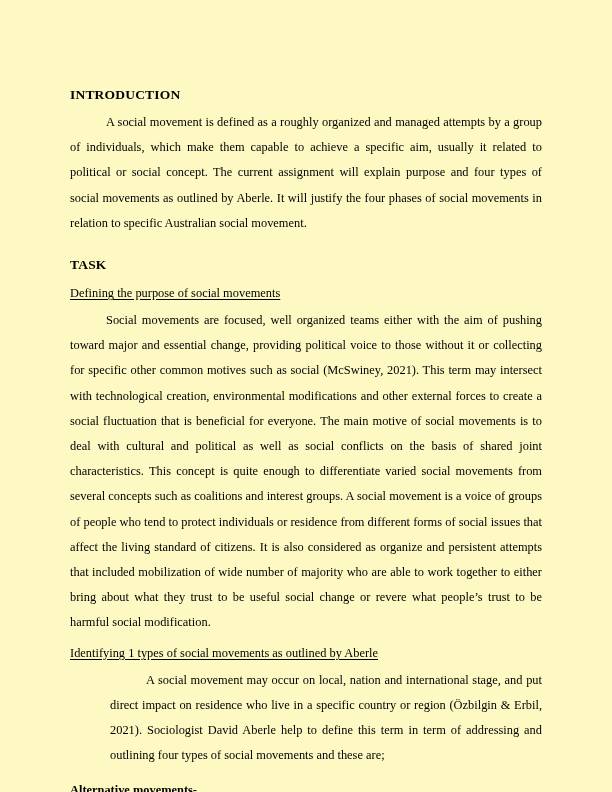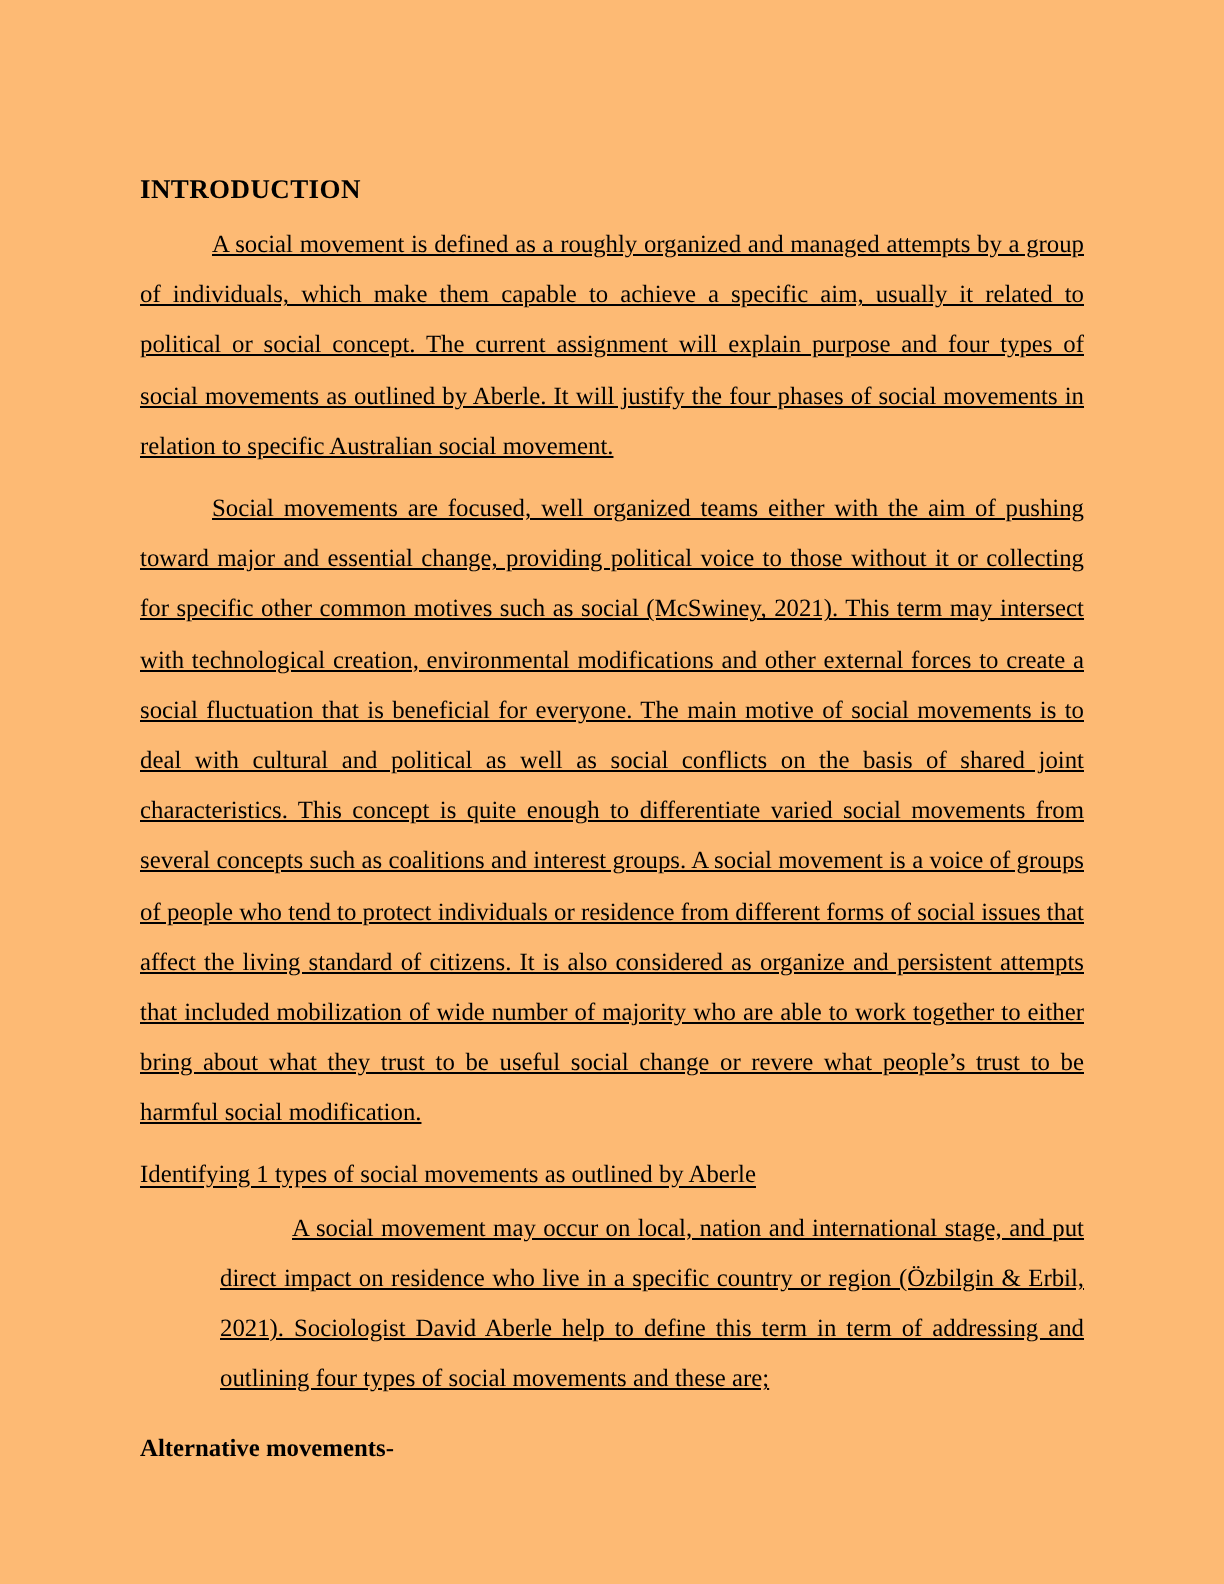--- a/index.html
+++ b/index.html
@@ -11,21 +11,21 @@
     width: 612px;
     height: 792px;
     overflow: hidden;
     font-family: "Liberation Serif", "DejaVu Serif", serif;
     color: #000000;
   }
   .page {
     position: relative;
     width: 612px;
     height: 792px;
-    background: #fdba74;
+    background: #fef9c3;
     box-sizing: border-box;
     padding: 84px 70px 60px 70px;
   }
   .content {
     width: 472px;
   }
   h1.section-heading {
     font-size: 13.5px;
     font-weight: bold;
     margin: 0 0 4px 0;
@@ -49,21 +49,20 @@
     margin: 6px 0 2px 0;
   }
   p.body-par {
     font-size: 12.4px;
     line-height: 25.2px;
     text-align: justify;
     text-justify: inter-word;
     margin: 0 0 6px 0;
     text-indent: 36px;
     hyphens: none;
-    text-decoration: underline;
   }
   p.body-par.tight {
     margin-bottom: 2px;
     margin-left: 40px;
   }
   .bold-run-in {
     font-size: 12.4px;
     font-weight: bold;
     line-height: 25px;
     margin-top: 10px;
@@ -73,21 +72,25 @@
 </head>
 <body>
 
 <div class="page">
   <div class="content">
 
     <h1 class="section-heading">INTRODUCTION</h1>
 
     <p class="body-par">A social movement is defined as a roughly organized and managed attempts by a group of individuals, which make them capable to achieve a specific aim, usually it related to political or social concept. The current assignment will explain purpose and four types of social movements as outlined by Aberle. It will justify the four phases of social movements in relation to specific Australian social movement.</p>
 
+    <h1 class="section-heading task">TASK</h1>
 
+    <div class="sub-heading-wrap">
+      <span class="sub-heading">Defining the purpose of social movements</span>
+    </div>
 
     <p class="body-par">Social movements are focused, well organized teams either with the aim of pushing toward major and essential change, providing political voice to those without it or collecting for specific other common motives such as social (McSwiney, 2021). This term may intersect with technological creation, environmental modifications and other external forces to create a social fluctuation that is beneficial for everyone. The main motive of social movements is to deal with cultural and political as well as social conflicts on the basis of shared joint characteristics. This concept is quite enough to differentiate varied social movements from several concepts such as coalitions and interest groups. A social movement is a voice of groups of people who tend to protect individuals or residence from different forms of social issues that affect the living standard of citizens. It is also considered as organize and persistent attempts that included mobilization of wide number of majority who are able to work together to either bring about what they trust to be useful social change or revere what people’s trust to be harmful social modification.</p>
 
     <div class="sub-heading-wrap">
       <span class="sub-heading">Identifying 1 types of social movements as outlined by Aberle</span>
     </div>
 
     <p class="body-par tight">A social movement may occur on local, nation and international stage, and put direct impact on residence who live in a specific country or region (Özbilgin &amp; Erbil, 2021). Sociologist David Aberle help to define this term in term of addressing and outlining four types of social movements and these are;</p>
 
     <span class="bold-run-in">Alternative movements-</span>

